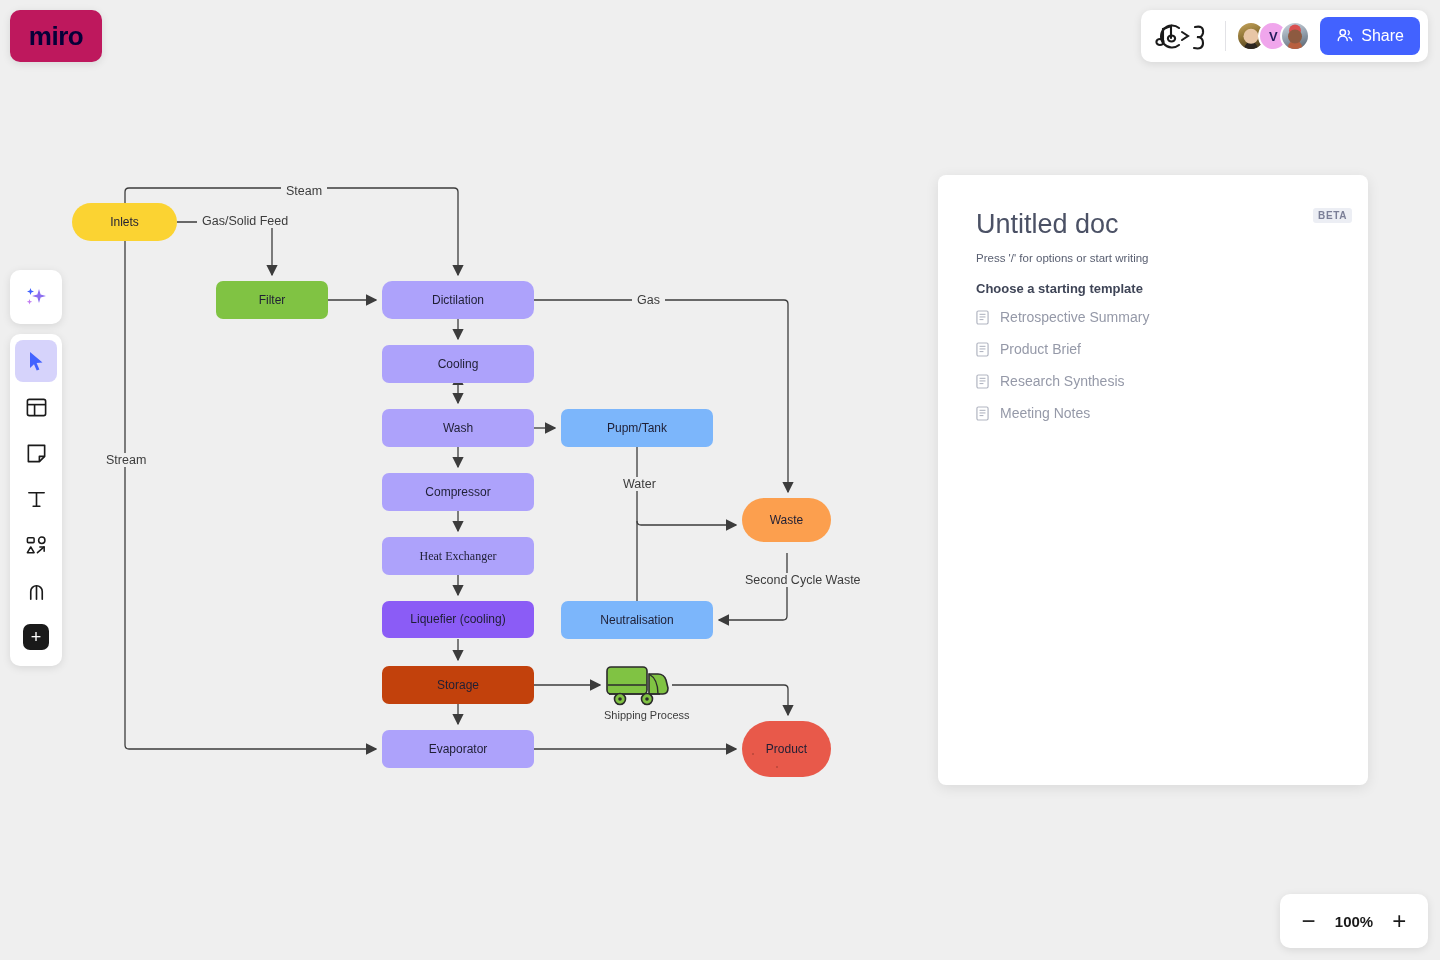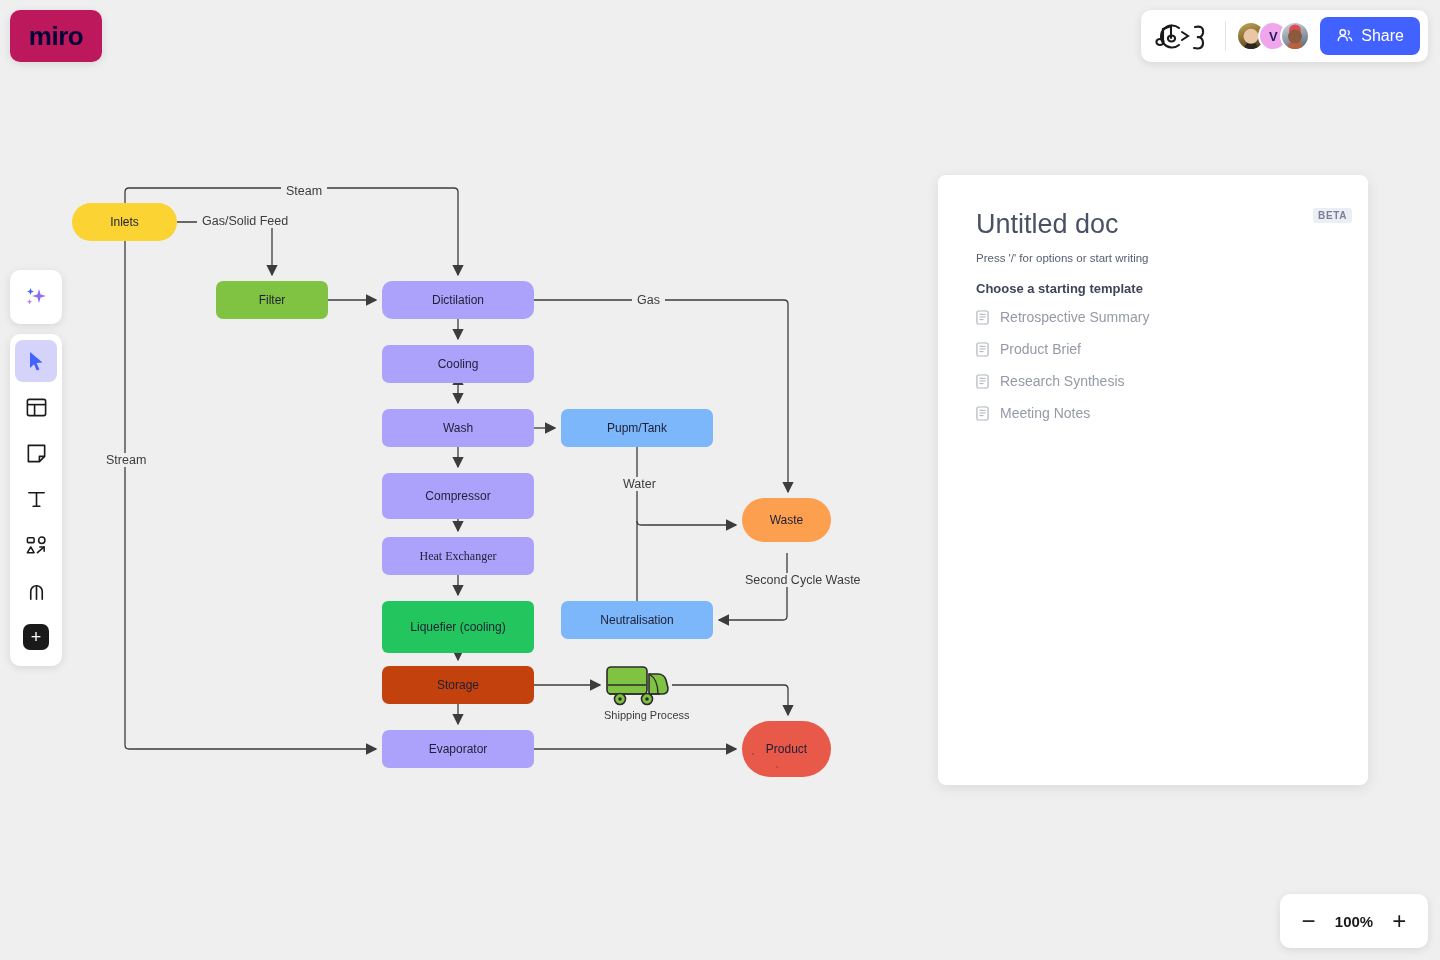--- a/index.html
+++ b/index.html
@@ -205,27 +205,27 @@
         </div>
         <div class="node rect" style="left: 382px; top: 281px; width: 152px; height: 38px; background: rgb(173, 162, 251); border-radius: 10px;">
           <span>Dictilation</span>
         </div>
         <div class="node rect" style="left: 382px; top: 345px; width: 152px; height: 38px; background: rgb(173, 162, 251);">
           <span>Cooling</span>
         </div>
         <div class="node rect" style="left: 382px; top: 409px; width: 152px; height: 38px; background: rgb(173, 162, 251);">
           <span>Wash</span>
         </div>
-        <div class="node rect" style="left: 382px; top: 473px; width: 152px; height: 46px; background: rgb(173, 162, 251);">
+        <div class="node rect" style="left: 382px; top: 473px; width: 152px; height: 38px; background: rgb(173, 162, 251);">
           <span>Compressor</span>
         </div>
         <div class="node rect" style="left: 382px; top: 537px; width: 152px; height: 38px; background: rgb(173, 162, 251); font-family: Liberation Serif, serif;">
           <span>Heat Exchanger</span>
         </div>
-        <div class="node rect" style="left: 382px; top: 601px; width: 152px; height: 52px; background: #22c55e; border-radius: 6px;">
+        <div class="node rect" style="left: 382px; top: 601px; width: 152px; height: 37px; background: #8b5cf6;">
           <span>Liquefier (cooling)</span>
         </div>
         <div class="node rect" style="left: 382px; top: 666px; width: 152px; height: 38px; background: #c2410c;">
           <span>Storage</span>
         </div>
         <div class="node rect" style="left: 382px; top: 730px; width: 152px; height: 38px; background: rgb(173, 162, 251);">
           <span>Evaporator</span>
         </div>
         <div class="node rect" style="left: 561px; top: 409px; width: 152px; height: 38px; background: rgb(124, 182, 251);">
           <span>Pupm/Tank</span>

